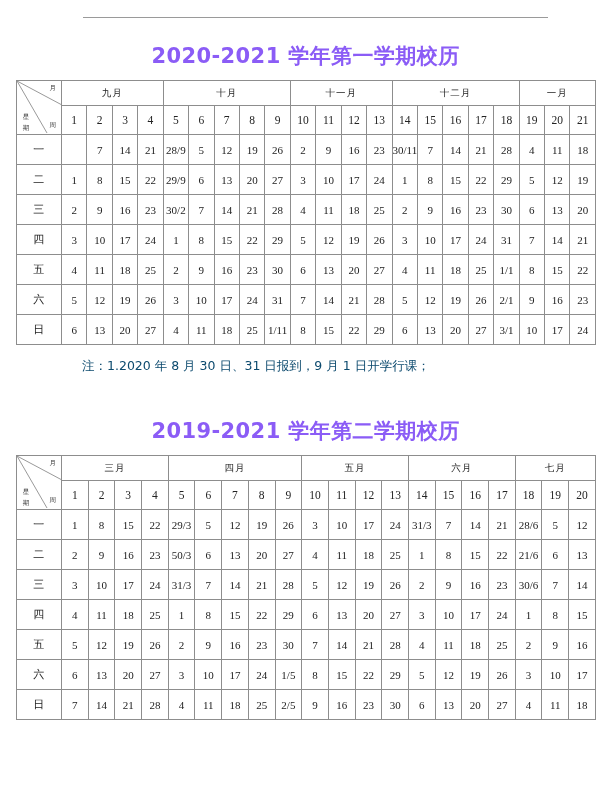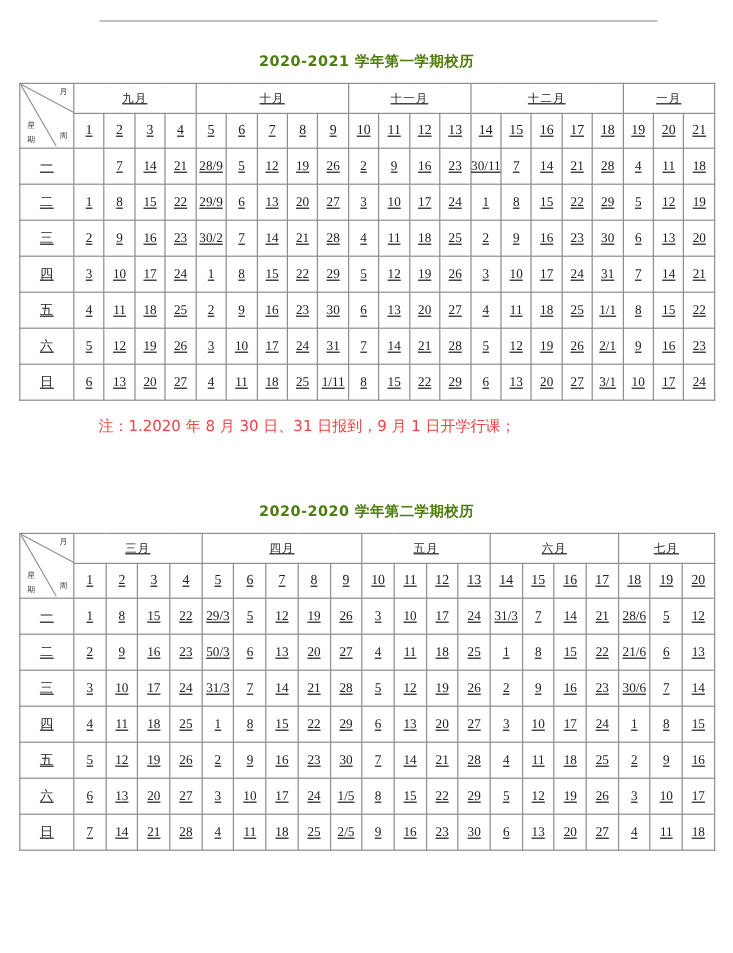--- a/index.html
+++ b/index.html
@@ -32,32 +32,31 @@
   }
 
   
   .section { position: absolute; left: 0; width: 611px; }
   #section-1 { top: 44px; }
   #section-2 { top: 419px; }
 
   .cal-title {
     text-align: center;
     font-family: "DejaVu Sans", "Liberation Sans", sans-serif;
-    font-size: 12px;
+    font-size: 21px;
     font-weight: bold;
     letter-spacing: 0.4px;
-    color: #4d7c0f;
+    color: #8b5cf6;
     margin: 0 0 8px 0;
     line-height: 1.2;
   }
 
   .table-wrap {
     width: 579px;
     margin: 11px auto;
-    text-decoration: underline;
   }
 
   table.cal {
     border-collapse: collapse;
     width: 579px;
     table-layout: fixed;
     font-family: "Liberation Serif", "DejaVu Serif", serif;
   }
   table.cal td, table.cal th {
     border: 1px solid #8d8d8d;
@@ -114,21 +113,21 @@
     letter-spacing: 0;
   }
   td.empty { }
 
   
   .notes {
     width: 579px;
     margin: 6px auto 0 auto;
     font-family: "DejaVu Sans", "Liberation Sans", sans-serif;
     font-size: 12.5px;
-    color: #ef4444;
+    color: #0c4a6e;
     line-height: 1.55;
   }
   .notes .note-line { white-space: pre; }
   .notes .note-line.l1 { padding-left: 66px; text-indent: -0px; }
   .notes .note-line.l2,
   .notes .note-line.l3 { padding-left: 100px; }
 </style>
 </head>
 <body>
 
@@ -377,21 +376,21 @@
             </tr>
           </tbody>
         </table>
     </div>
     <div class="notes" id="notes-1">
         <div class="note-line l1">注：1.2020 年 8 月 30 日、31 日报到，9 月 1 日开学行课；</div>
       </div>
   </div>
 
   <div class="section" id="section-2">
-    <div class="cal-title">2020-2020 学年第二学期校历</div>
+    <div class="cal-title">2019-2021 学年第二学期校历</div>
     <div class="table-wrap">
       <table class="cal" id="table-2">
           <colgroup>
             <col style="width:45px">
             <col style="width:26.7px">
             <col style="width:26.7px">
             <col style="width:26.7px">
             <col style="width:26.7px">
             <col style="width:26.7px">
             <col style="width:26.7px">

